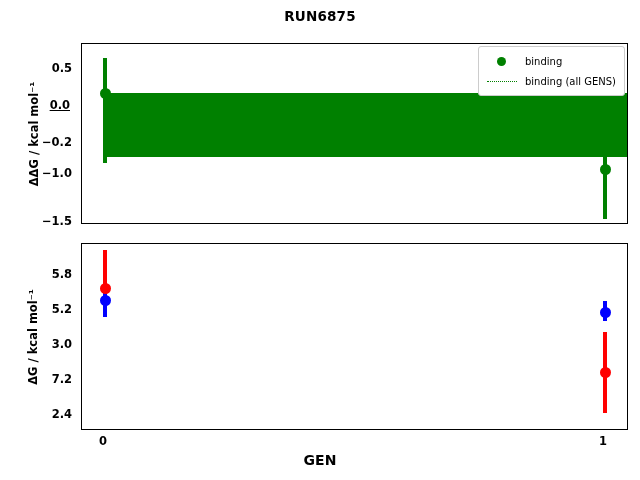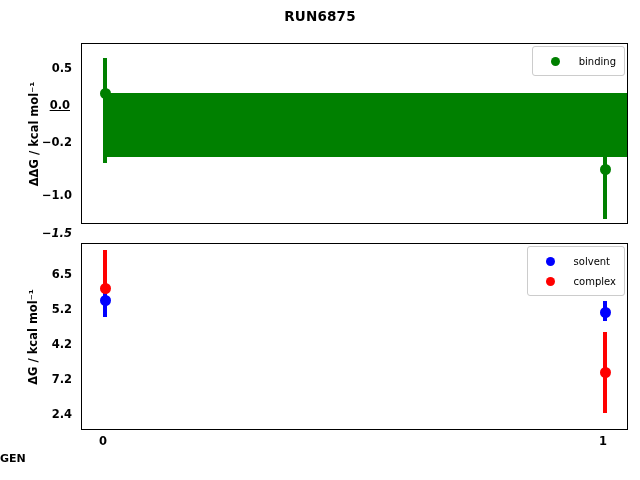--- a/index.html
+++ b/index.html
@@ -69,23 +69,24 @@
     font-size:11.5px;
     font-weight:bold;
     color:#000;
     transform-origin:50% 50%;
     transform:rotate(-90deg);
     white-space:nowrap;
     text-align:center;
   }
   .xlabel{
     position:absolute;
-    font-size:11px;
-    font-weight:bold;
-    color:#000;
+    font-size:14px;
+    font-weight:bold;
+    color:#000;
+    text-align:center;
     width:640px;
     left:0;
   }
 
   
   .band{position:absolute;}
   .errbar{position:absolute;width:3.2px;}
   .marker{
     position:absolute;
     width:11px;height:11px;
@@ -146,82 +147,74 @@
     <div class="errbar" style="left:521.4px;top:49px;height:126px;background:#008000;"></div>
     <div class="marker" style="left:517.5px;top:119.5px;background:#008000;"></div>
 
     <div class="legend" style="right:2px;top:2px;">
       <div class="legend-row">
         <span class="legend-key">
           <span class="key-dot" style="background:#008000;"></span>
         </span>
         <span class="legend-text">binding</span>
       </div>
+      <div class="legend-row">
+        <span class="legend-key">
+          <span class="key-dotted"></span>
+        </span>
+        <span class="legend-text">binding (all GENS)</span>
+      </div>
     </div>
 
     <div class="ytick" style="top:24.5px;"></div>
     <div class="ytick" style="top:61.5px;"></div>
     <div class="ytick" style="top:98.5px;"></div>
     <div class="ytick" style="top:135.5px;"></div>
     <div class="ytick" style="top:172.5px;"></div>
 
     <div class="xtick" style="left:22px;"></div>
     <div class="xtick" style="left:522px;"></div>
   </div>
 
   <div class="ytick-label" style="left:30px;top:60.5px;width:42px;">0.5</div>
   <div class="ytick-label" style="left:28px;top:97.5px;width:42px;text-decoration:underline;">0.0</div>
   <div class="ytick-label" style="left:30px;top:134.5px;width:42px;">−0.2</div>
-  <div class="ytick-label" style="left:30px;top:188px;width:42px;">−1.0</div>
-  <div class="ytick-label" style="left:30px;top:226px;width:42px;font-style:italic;">−1.5</div>
+  <div class="ytick-label" style="left:30px;top:166px;width:42px;">−1.0</div>
+  <div class="ytick-label" style="left:30px;top:214px;width:42px;">−1.5</div>
 
   <div class="ylabel" style="left:-51px;top:126.5px;width:170px;">ΔΔG / kcal mol⁻¹</div>
 
   <div class="axes" id="axes-bottom">
 
     <div class="errbar" style="left:21.4px;top:6px;height:66px;background:#ff0000;"></div>
 
     <div class="errbar" style="left:21.4px;top:40px;height:33px;background:#0000ff;"></div>
     <div class="marker" style="left:17.5px;top:38.5px;background:#ff0000;"></div>
     <div class="marker" style="left:17.5px;top:51px;background:#0000ff;"></div>
 
     <div class="errbar" style="left:521.4px;top:57px;height:20px;background:#0000ff;"></div>
     <div class="marker" style="left:517.5px;top:63px;background:#0000ff;"></div>
 
     <div class="errbar" style="left:521.4px;top:88px;height:81px;background:#ff0000;"></div>
     <div class="marker" style="left:517.5px;top:122.5px;background:#ff0000;"></div>
 
-    <div class="legend" style="right:2px;top:2px;">
-      <div class="legend-row">
-        <span class="legend-key">
-          <span class="key-dot" style="background:#0000ff;"></span>
-        </span>
-        <span class="legend-text">solvent</span>
-      </div>
-      <div class="legend-row">
-        <span class="legend-key">
-          <span class="key-dot" style="background:#ff0000;"></span>
-        </span>
-        <span class="legend-text">complex</span>
-      </div>
-    </div>
 
     <div class="ytick" style="top:30.5px;"></div>
     <div class="ytick" style="top:65.5px;"></div>
     <div class="ytick" style="top:100.5px;"></div>
     <div class="ytick" style="top:135.5px;"></div>
     <div class="ytick" style="top:170.5px;"></div>
 
     <div class="xtick" style="left:22px;"></div>
     <div class="xtick" style="left:522px;"></div>
   </div>
 
-  <div class="ytick-label" style="left:30px;top:266.5px;width:42px;">6.5</div>
+  <div class="ytick-label" style="left:30px;top:266.5px;width:42px;">5.8</div>
   <div class="ytick-label" style="left:30px;top:301.5px;width:42px;">5.2</div>
-  <div class="ytick-label" style="left:30px;top:336.5px;width:42px;">4.2</div>
+  <div class="ytick-label" style="left:30px;top:336.5px;width:42px;">3.0</div>
   <div class="ytick-label" style="left:30px;top:371.5px;width:42px;">7.2</div>
   <div class="ytick-label" style="left:30px;top:406.5px;width:42px;">2.4</div>
 
   <div class="ylabel" style="left:-52px;top:329.5px;width:170px;">ΔG / kcal mol⁻¹</div>
 
   <div class="xtick-label" style="left:83px;top:434px;width:40px;">0</div>
   <div class="xtick-label" style="left:583px;top:434px;width:40px;">1</div>
 
   <div class="xlabel" style="top:452px;">GEN</div>
 

